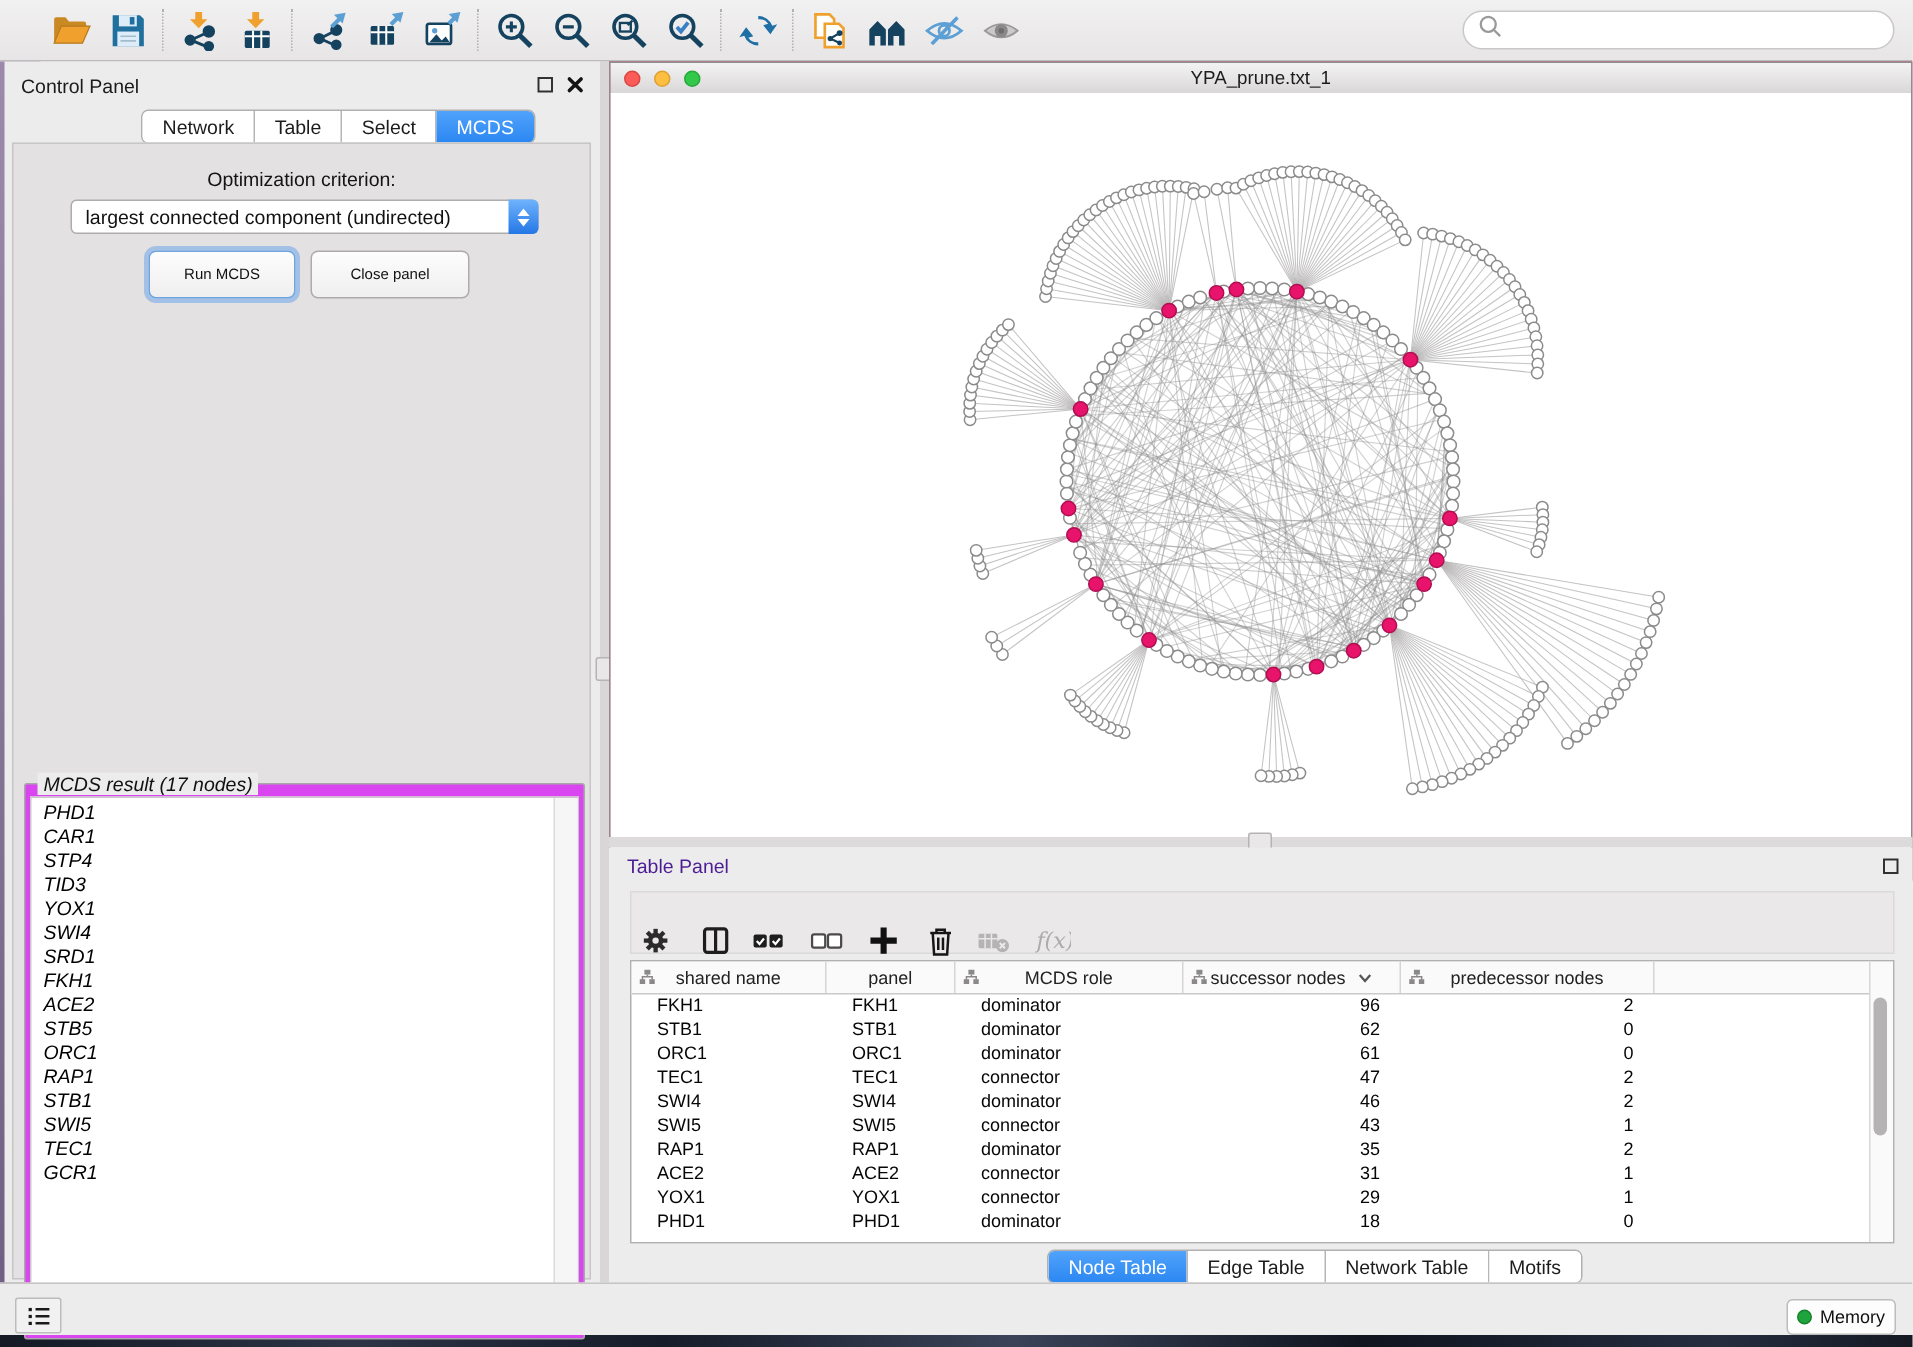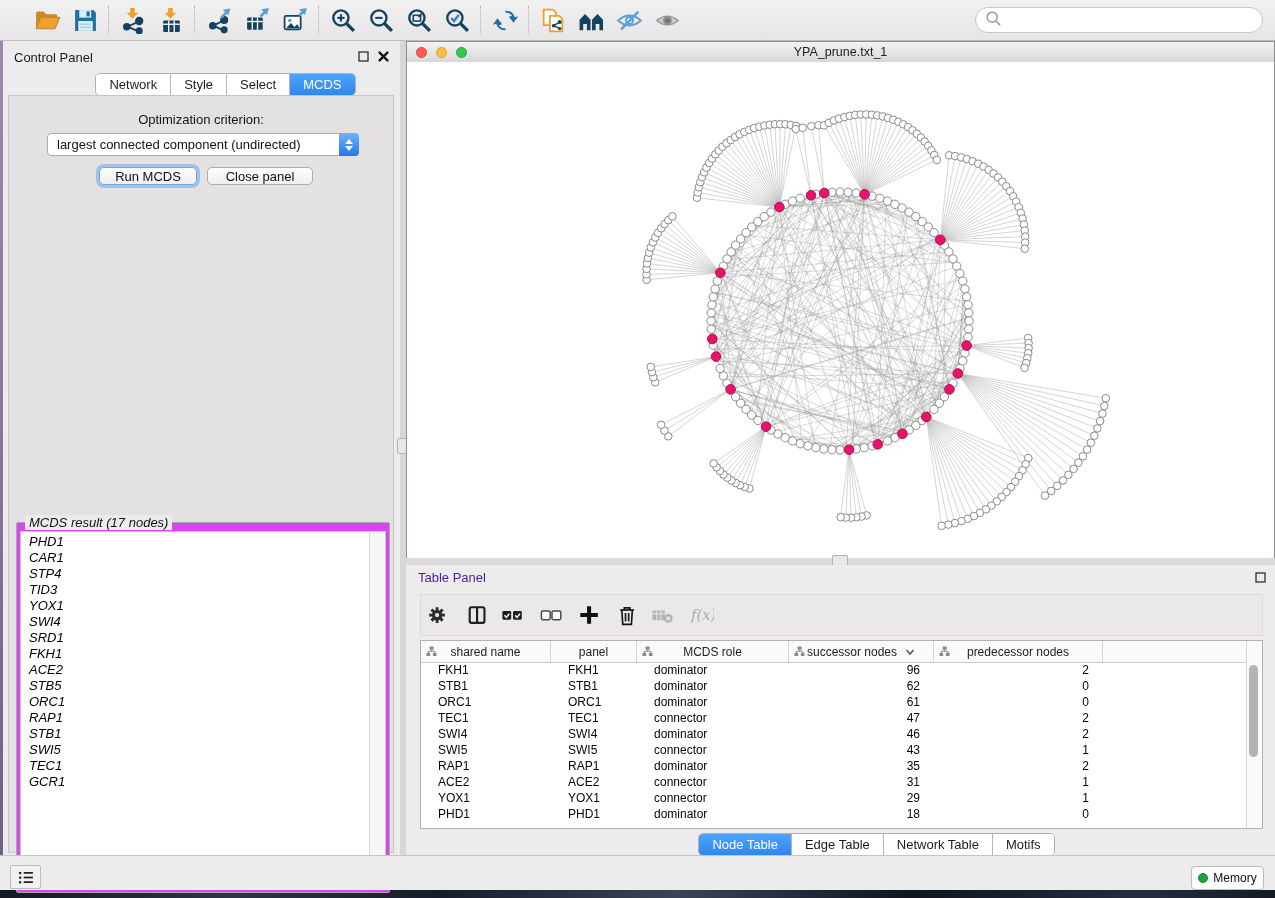--- a/index.html
+++ b/index.html
@@ -39,22 +39,22 @@
               border:1px solid #c7c5c5;box-sizing:border-box;}
   #opt-label{position:absolute;left:0;right:0;top:16px;text-align:center;font-size:13px;color:#141414;}
   #criterion-select{position:absolute;left:38px;top:37px;width:312px;height:23px;background:#fff;
       border:1px solid #aeacac;border-radius:4px;box-sizing:border-box;font-size:13px;color:#111;
       display:flex;align-items:center;padding-left:9px;cursor:default;}
   #criterion-stepper{position:absolute;right:-1px;top:-1px;width:20px;height:23px;border-radius:0 4px 4px 0;
       background:linear-gradient(#6fb3fc,#2477e6);display:flex;flex-direction:column;align-items:center;justify-content:center;gap:2px;}
   #criterion-stepper i{display:block;width:0;height:0;border-left:4px solid transparent;border-right:4px solid transparent;}
   #criterion-stepper .up{border-bottom:5px solid #fff;}
   #criterion-stepper .dn{border-top:5px solid #fff;}
-  .cp-btn{position:absolute;top:71px;height:18px;background:linear-gradient(#fdfdfd,#f0efef);
-      border:1px solid #adabab;border-radius:5px;font-size:13px;color:#111;display:flex;align-items:center;
+  .cp-btn{position:absolute;top:71px;height:32px;background:linear-gradient(#fdfdfd,#f0efef);
+      border:1px solid #adabab;border-radius:5px;font-size:10px;color:#111;display:flex;align-items:center;
       justify-content:center;box-sizing:border-box;cursor:default;font-family:"Liberation Sans",sans-serif;}
   #run-btn{left:90px;width:98px;border-color:#6ea4e0;box-shadow:0 0 0 3px rgba(111,165,235,.55);}
   #closepanel-btn{left:198px;width:106px;}
   #mcds-fieldset{position:absolute;left:7px;top:426px;width:374px;height:371px;border:1px solid #a9a7a7;
       border-radius:2px;box-sizing:border-box;background:#d946ef;font-style:italic;}
   #mcds-legend{position:absolute;left:8px;top:-8px;background:#ececec;padding:0 4px;font-size:13px;color:#111;}
   #mcds-listwrap{position:absolute;left:3px;right:3px;top:8px;bottom:3px;background:#fff;border:1px solid #c9c7c7;}
   #mcds-list{position:absolute;left:0;top:2px;right:16px;bottom:0;overflow:hidden;}
   .mcds-item{font-size:13px;line-height:16px;padding-left:8px;color:#000;}
   #mcds-scroll{position:absolute;right:0;top:0;bottom:0;width:15px;background:#f7f6f6;border-left:1px solid #dddcdc;}
@@ -78,21 +78,21 @@
   #net-title{position:absolute;left:0;right:0;top:3px;text-align:center;font-size:12.5px;color:#1c1c1c;}
   #net-canvas{position:absolute;left:0;top:20px;right:0;bottom:0;background:#fff;}
   #net-svg{display:block;}
 
   
   #table-panel{left:406px;top:565px;width:869px;height:290px;background:#ececec;}
   #tp-title{position:absolute;left:12px;top:5px;font-size:13px;color:#4c1d95;}
   #tp-float{right:32px;top:6px;} #tp-close{right:12px;top:6px;}
   #tp-toolbar{position:absolute;left:14px;top:29px;width:843px;height:42px;background:#eae8e8;
       border:1px solid #dbd9d9;box-sizing:border-box;}
-  .tp-ico{position:absolute;top:8px;width:26px;height:26px;display:flex;align-items:center;justify-content:center;}
+  .tp-ico{position:absolute;top:20px;width:26px;height:26px;display:flex;align-items:center;justify-content:center;}
   .tp-ico svg{width:24px;height:24px;}
   #tbl-wrap{position:absolute;left:14px;top:75px;width:843px;height:189px;background:#fff;
       border:1px solid #b2b0b0;box-sizing:border-box;overflow:hidden;}
   #tbl-header{position:absolute;left:0;top:0;right:15px;height:21px;background:#fbfafa;border-bottom:1px solid #cbc9c9;display:flex;}
   .th{position:relative;height:21px;box-sizing:border-box;border-right:1px solid #d6d4d4;
       display:flex;align-items:center;justify-content:center;font-size:12px;color:#222;gap:5px;}
   .th .attr-ico{position:absolute;left:5px;top:5px;}
   .th .sort-ico{margin-left:3px;}
   #tbl-rows{position:absolute;left:0;top:21px;right:15px;bottom:0;}
   .tr{display:flex;height:16px;line-height:16px;font-size:12px;color:#060606;}
@@ -314,21 +314,21 @@
       </svg>
   </div>
   <div id="cp-close" class="mini-ico">
     <svg viewBox="0 0 13 13">
         <path d="M2.6 2.6 L10.4 10.4 M10.4 2.6 L2.6 10.4" stroke="#141414" stroke-width="2.4" stroke-linecap="round"></path>
       </svg>
   </div>
   <div id="cp-tabs">
       <div class="tab-group" id="cp-tabgroup">
         <div class="tab">Network</div>
-        <div class="tab">Style</div>
+        <div class="tab">Table</div>
         <div class="tab">Select</div>
         <div class="tab sel">MCDS</div>
       </div>
     </div>
 
   <div id="cp-content">
     <div id="opt-label">Optimization criterion:</div>
     <div id="criterion-select">
       <span>largest connected component (undirected)</span>
       <span id="criterion-stepper">

